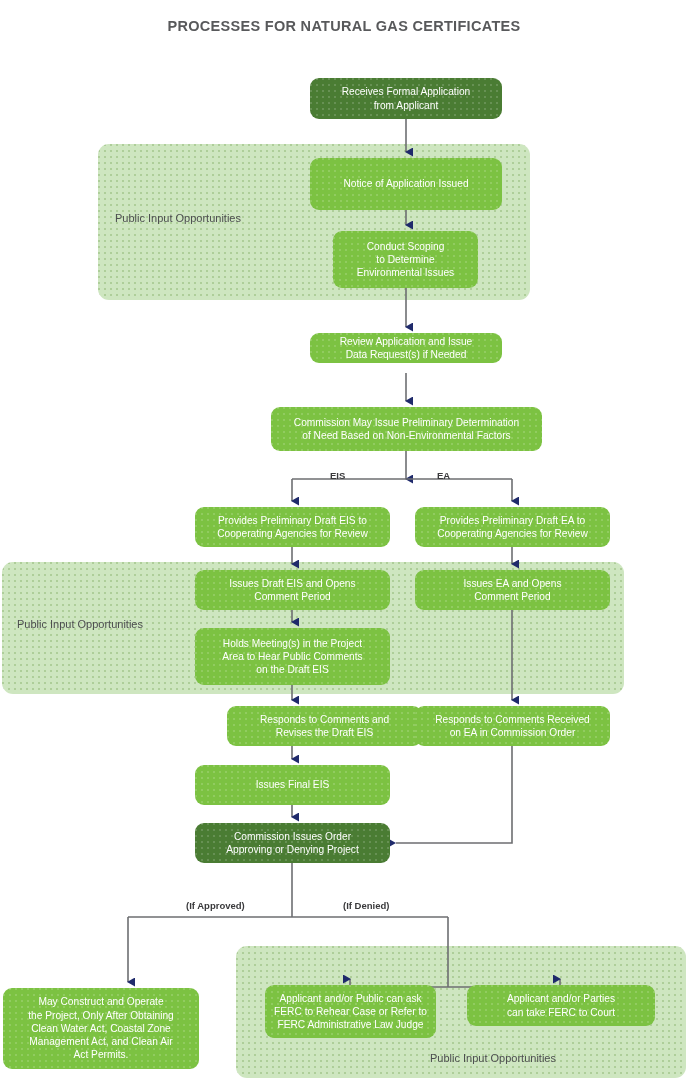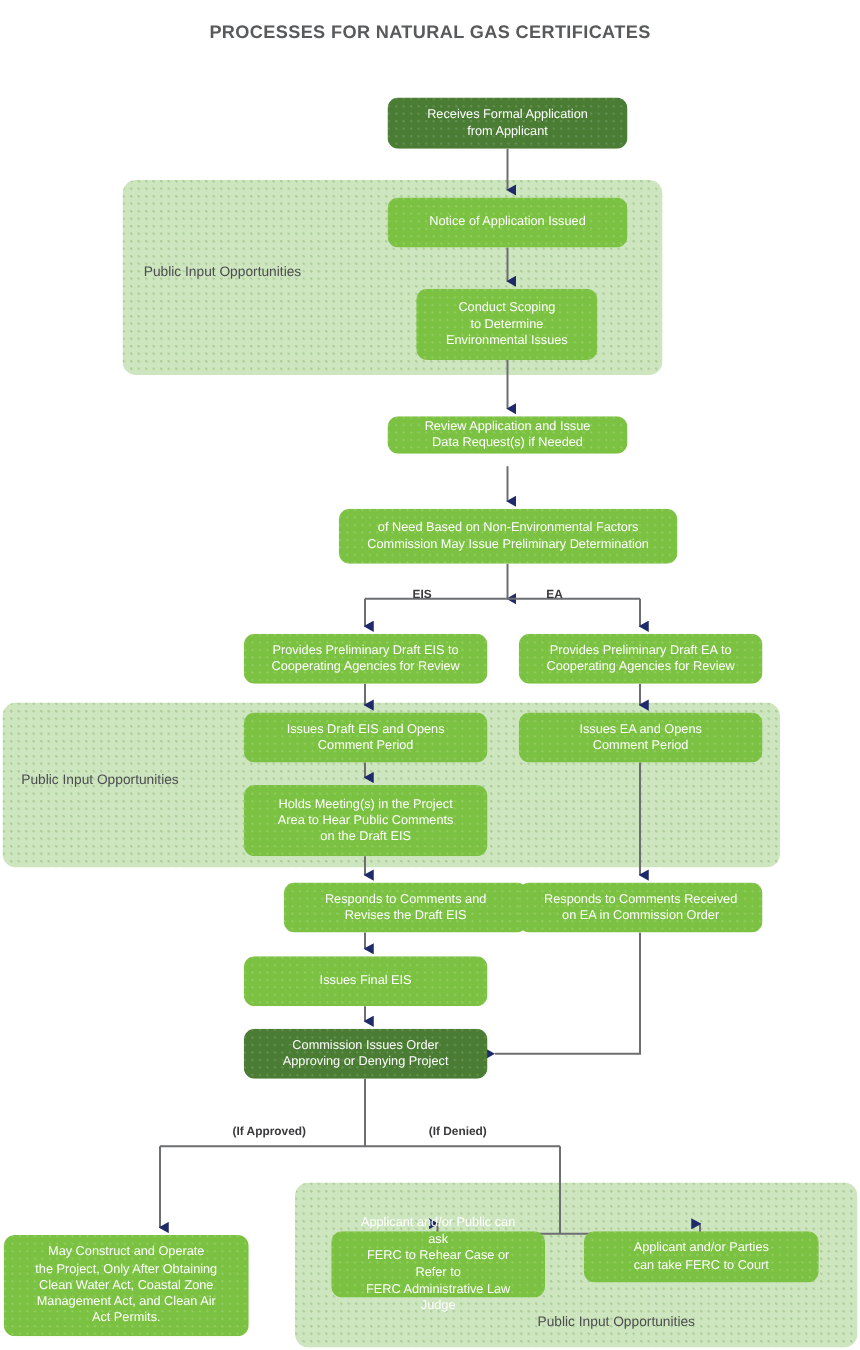--- a/index.html
+++ b/index.html
@@ -62,21 +62,21 @@
     position: absolute;
     border-radius: 9px;
     display: flex;
     align-items: center;
     justify-content: center;
     text-align: center;
     color: #ffffff;
     font-size: 10.2px;
     line-height: 13.2px;
     box-sizing: border-box;
-    padding: 2px 18px;
+    padding: 2px 8px;
     background-image:
       radial-gradient(circle at 1px 1px, rgba(255,255,255,0.16) 0.8px, transparent 1px);
     background-size: 6px 6px;
   }
   .box.light {
     background-color: #7cc242;
   }
   .box.dark {
     background-color: #4a7c33;
   }
@@ -152,42 +152,42 @@
       </g>
   </svg>
 
   <div id="box-layer">
       <div class="box dark" style="left: 310px; top: 78px; width: 192px; height: 41px;">
         <div>
           <span>Receives Formal Application</span>
           <span>from Applicant</span>
         </div>
       </div>
-      <div class="box light" style="left: 310px; top: 158px; width: 192px; height: 40px;">
+      <div class="box light" style="left: 310px; top: 158px; width: 192px; height: 52px;">
         <div>
           <span>Notice of Application Issued</span>
         </div>
       </div>
       <div class="box light" style="left: 333px; top: 231px; width: 145px; height: 57px;">
         <div>
           <span>Conduct Scoping</span>
           <span>to Determine</span>
           <span>Environmental Issues</span>
         </div>
       </div>
       <div class="box light" style="left: 310px; top: 333px; width: 192px; height: 30px;">
         <div>
           <span>Review Application and Issue</span>
           <span>Data Request(s) if Needed</span>
         </div>
       </div>
       <div class="box light" style="left: 271px; top: 407px; width: 271px; height: 44px;">
         <div>
+          <span>Commission May Issue Preliminary Determination</span>
           <span>of Need Based on Non-Environmental Factors</span>
-          <span>Commission May Issue Preliminary Determination</span>
         </div>
       </div>
       <div class="box light" style="left: 195px; top: 507px; width: 195px; height: 40px;">
         <div>
           <span>Provides Preliminary Draft EIS to</span>
           <span>Cooperating Agencies for Review</span>
         </div>
       </div>
       <div class="box light" style="left: 415px; top: 507px; width: 195px; height: 40px;">
         <div>

